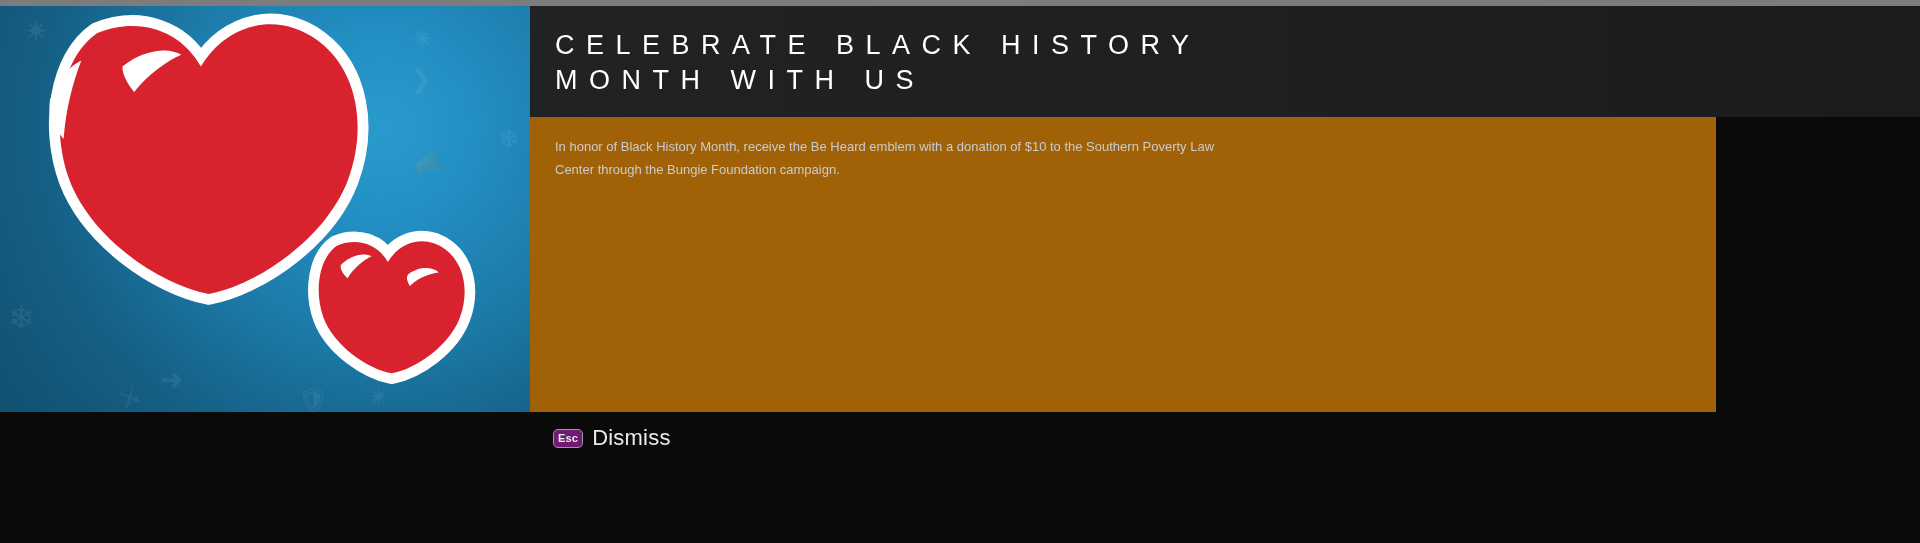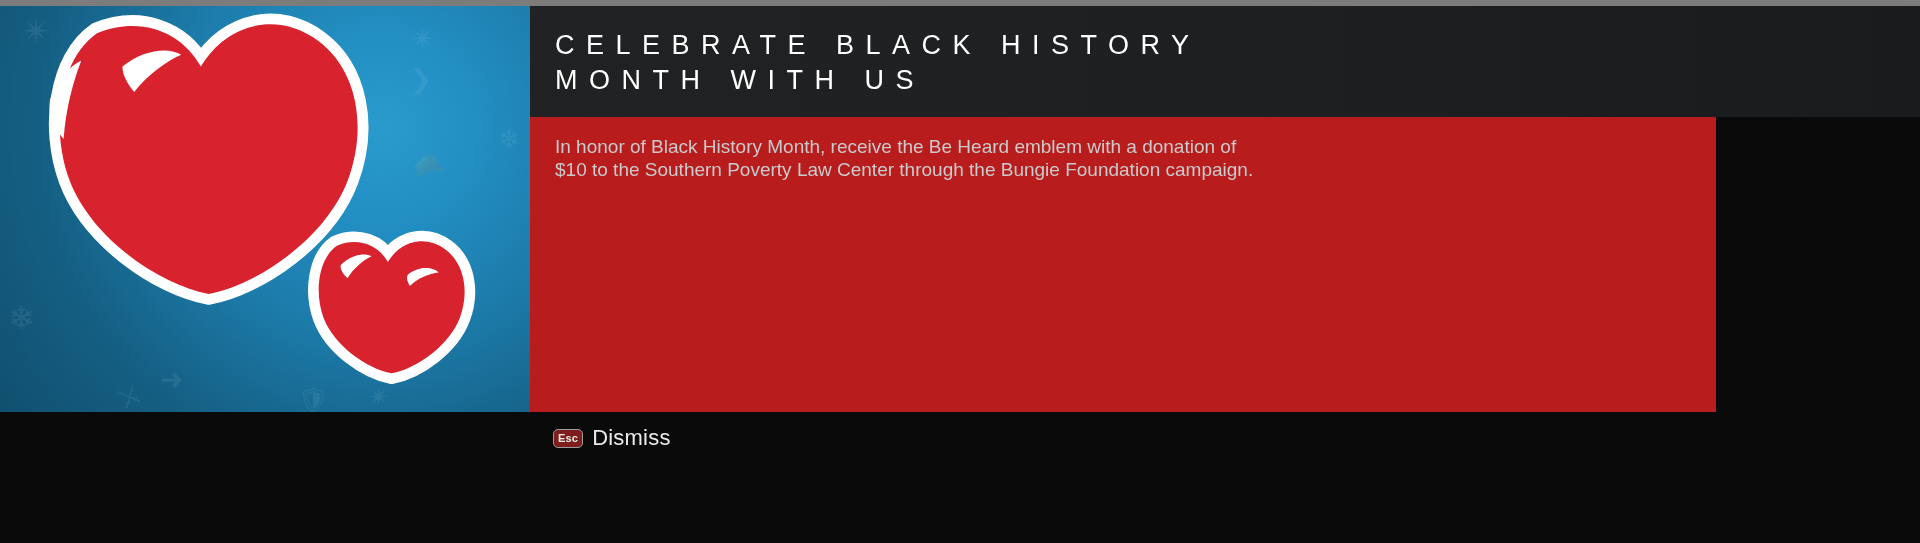--- a/index.html
+++ b/index.html
@@ -26,61 +26,61 @@
   }
   .art-watermarks { position:absolute; inset:0; opacity:0.085; }
   .wm { position:absolute; color:#cfe9f5; line-height:1; user-select:none; }
 
   .hearts { position:absolute; inset:0; }
   .hearts svg { position:absolute; left:0; top:0; }
 
   
   .content {
     position:absolute; left:530px; top:6px; width:1186px; height:406px;
-    background:#b91c1c;
+    background:#a16207;
     text-decoration:underline;
   }
   .header-band {
     position:absolute; left:0; top:0; width:1390px; height:111px;
     background:linear-gradient(to right, #202223 0%, #1d1f20 55%, #191b1c 100%);
   }
   .title {
     position:absolute; left:25px; top:22px; width:1340px;
     color:#ffffff;
     font-size:27px;
     font-weight:400;
     letter-spacing:11.5px;
     line-height:35px;
     white-space:pre-line;
   }
   .body-text {
     position:absolute; left:25px; top:130px; width:700px;
     color:#c9cbcc;
-    font-size:19px;
+    font-size:13px;
     line-height:22.5px;
     font-weight:400;
   }
   .para { margin:0 0 21px 0; }
   .para:last-child { margin-bottom:0; }
 
   
   .bottom-bar {
     position:absolute; left:0; top:412px; width:1920px; height:131px;
     background:#0a0a0b;
   }
   .dismiss-row {
     position:absolute; left:553px; top:13px;
     display:flex; align-items:center; gap:9px;
     cursor:pointer;
   }
   .key-badge {
     display:inline-flex; align-items:center; justify-content:center;
     min-width:23px; height:19px; padding:0 4px;
     border:1.5px solid #9a9c9e; border-radius:5px;
-    background:#7f1d1d;
+    background:#701a75;
     color:#e8eaea; font-size:11px; font-weight:700;
     letter-spacing:0.2px;
     font-family:"Liberation Sans", sans-serif;
   }
   .dismiss-label {
     color:#e9eaea; font-size:22px; font-weight:400; letter-spacing:0.2px;
   }
 </style>
 </head>
 <body>

